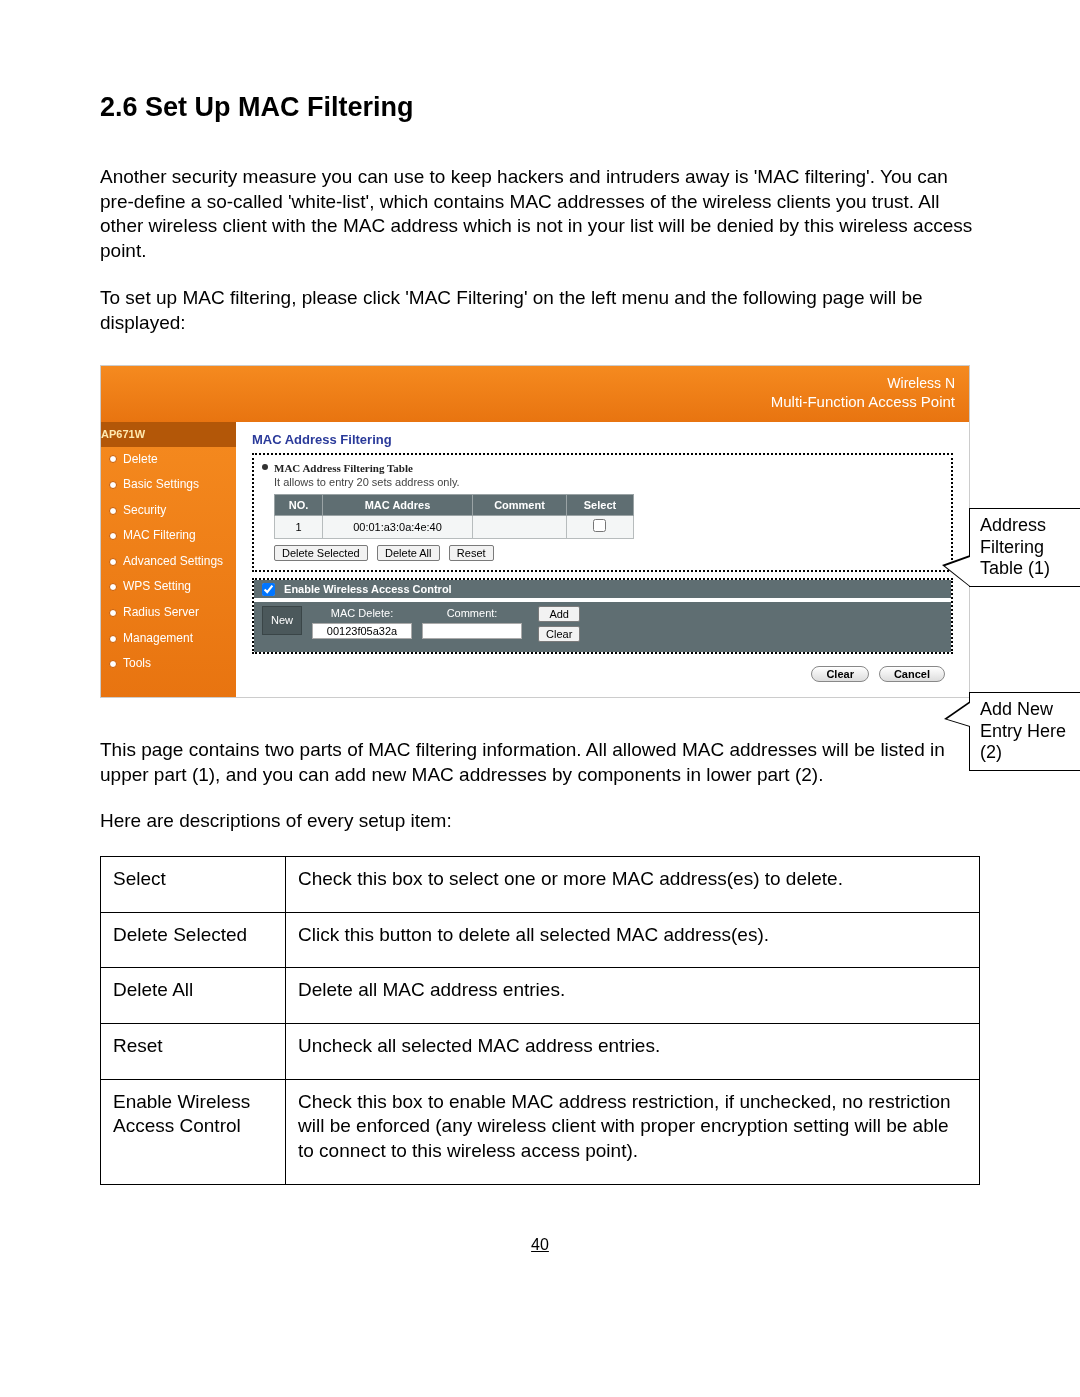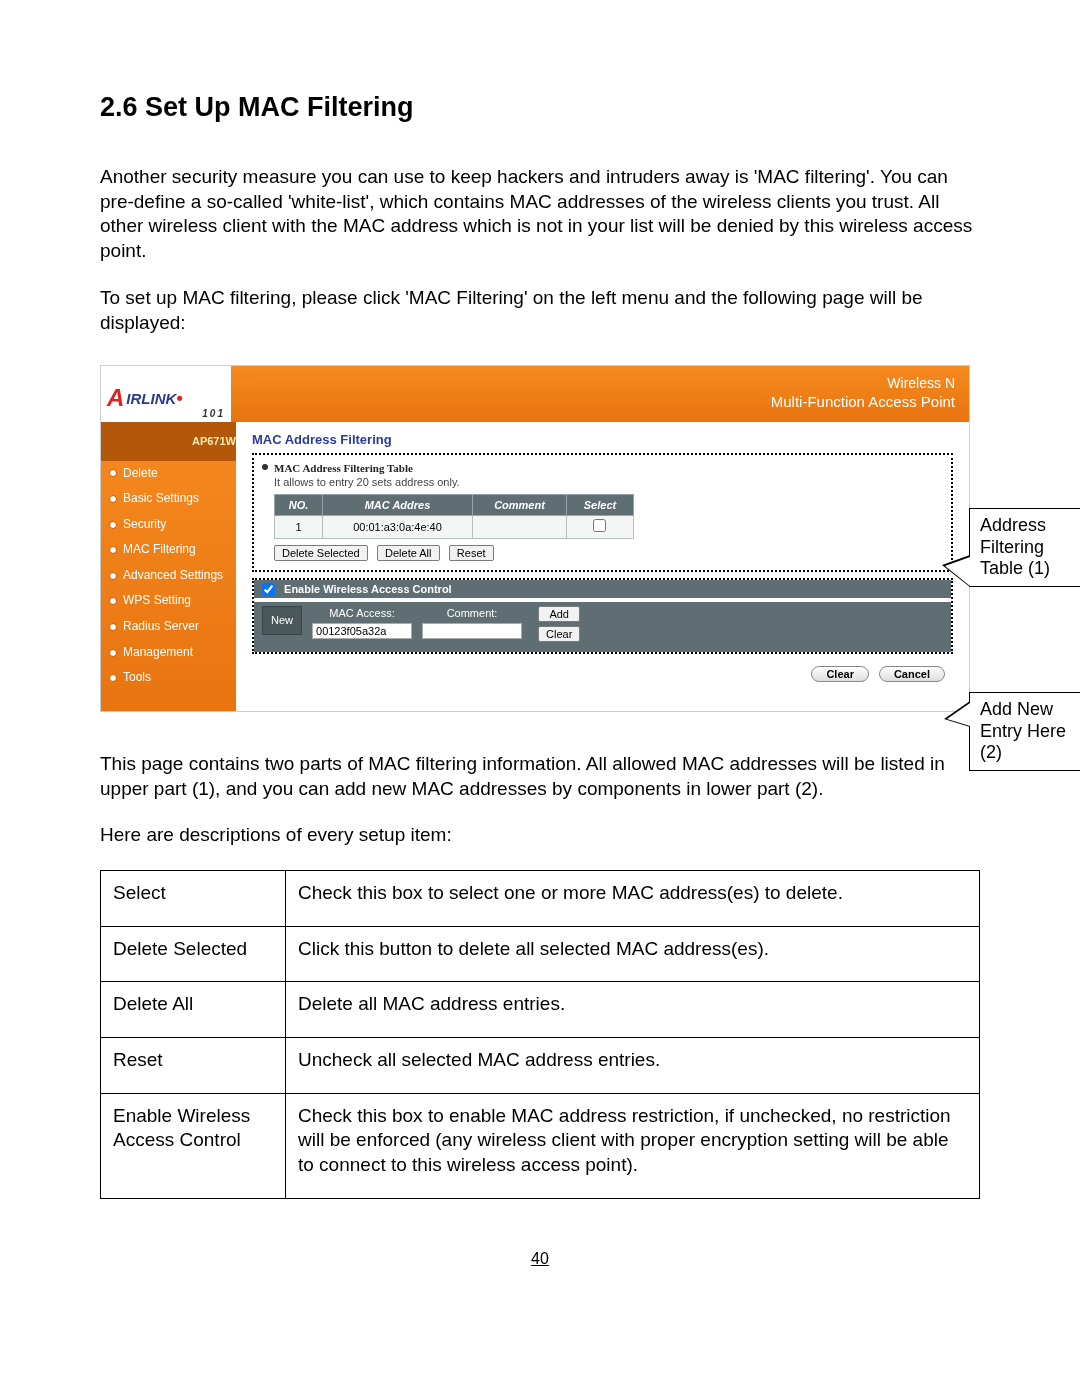--- a/index.html
+++ b/index.html
@@ -67,24 +67,24 @@
   .ru-banner .line2 { display:block; font-size:15px; }
   .ru-row { display:flex; }
   .ru-sidebar {
     width: 135px;
     background: linear-gradient(#f58a1f, #e87410);
     padding-bottom: 20px;
   }
   .ru-model {
     background: #b35708;
     color:#ffe9af;
-    text-align:right;
+    text-align:left;
     font-size:11px;
     font-weight:bold;
-    padding:12px 0;
+    padding:5px 0;
   }
   .ru-nav-item{
     color:#fff;
     font-size:12px;
     padding:5px 8px;
     cursor:pointer;
   }
   .ru-nav-item::before{
     content:"";
     display:inline-block;
@@ -125,21 +125,21 @@
   }
   .filtbl-hdr::before{
     content:""; position:absolute; left:2px; top:3px;
     width:6px;height:6px;border-radius:50%;background:#333;
   }
   .filtbl-sub{ font-size:11px; color:#444; padding-left:14px; margin-bottom:4px;}
   table.filtbl{
     border-collapse:collapse; width:360px; margin:2px 0 6px 14px; font-size:11px;
   }
   table.filtbl th{
-    background:#5f6e72; color:#fff; padding:3px 6px; border:1px solid #9aa3a5; font-weight:bold;font-style:italic;
+    background:#5f6e72; color:#fff; padding:3px 6px; border:1px solid #9aa3a5; font-weight:bold;
   }
   table.filtbl td{
     border:1px solid #b7bcbd; padding:3px 6px; text-align:center; background:#f4f6f6;
   }
   .btnrow{ padding-left:14px; }
   .wbtn{
     font-size:11px; padding:1px 7px; background:#f2f2f2;
     border:1px solid #7a7a7a; border-radius:2px; cursor:pointer;
     margin-right:6px;
   }
@@ -152,21 +152,21 @@
   .newentry input[type=checkbox]{ margin-right:6px; vertical-align:middle;}
   .addbox{
     background:#5f6e72; color:#fff; font-size:11px;
     padding:4px 8px 10px 8px;
     display:flex; align-items:flex-start; gap:10px;
   }
   .newlbl{ background:#4b585b; padding:6px 8px; border:1px solid #3a4547;}
   .fieldcol{ display:flex; flex-direction:column; align-items:center; gap:2px;}
   .fieldcol label{font-size:11px;}
   .fieldcol input[type=text]{
-    font-size:11px; width:100px; padding:1px 3px; border:1px solid #aaa;
+    font-size:11px; width:100px; padding:1px 3px; border:1px solid #aaa;text-align:center;
   }
   .addcol{ display:flex; flex-direction:column; gap:4px; margin-left:6px;}
 
   .applyrow{
     display:flex; justify-content:flex-end; gap:10px; padding:6px 8px 0 0;
   }
   .pillbtn{
     font-size:11px; padding:1px 14px; border:1px solid #888;
     background:linear-gradient(#fff,#ddd); border-radius:10px; cursor:pointer; font-weight:bold;
   }
@@ -220,24 +220,20 @@
 </head>
 <body>
 
 <h2 data-name="page-title">2.6 Set Up MAC Filtering</h2>
 
 <p class="doc-text" data-name="intro-paragraph-1">Another security measure you can use to keep hackers and intruders away is 'MAC filtering'. You can pre-define a so-called 'white-list', which contains MAC addresses of the wireless clients you trust. All other wireless client with the MAC address which is not in your list will be denied by this wireless access point.</p>
 <p class="doc-text" data-name="intro-paragraph-2">To set up MAC filtering, please click 'MAC Filtering' on the left menu and the following page will be displayed:</p>
 
 <div class="router-ui" data-name="router-ui-screenshot">
   <div class="ru-header">
-    <div class="ru-logo" data-name="brand-logo">
-      <span class="swoosh">A</span><span>IRLINK</span><span class="dot">•</span>
-      <span class="sub101">101</span>
-    </div>
     <div class="ru-banner" data-name="banner">
       <span class="line1" data-name="banner-line1">Wireless N</span>
       <span class="line2" data-name="banner-line2">Multi-Function Access Point</span>
     </div>
   </div>
   <div class="ru-row">
     <div class="ru-sidebar" data-name="sidebar">
       <div class="ru-model" data-name="model-label">AP671W</div>
       <div class="ru-nav-item" data-name="sidebar-item-status">Delete</div>
       <div class="ru-nav-item" data-name="sidebar-item-basic-settings">Basic Settings</div>
@@ -279,21 +275,21 @@
       </div>
 
       <div class="dashed-box" style="padding:0;" data-name="add-entry-section">
         <div class="newentry" data-name="enable-access-control-row">
           <input type="checkbox" checked="" data-name="enable-access-control-checkbox" style="">
           <span data-name="enable-access-control-label">Enable Wireless Access Control</span>
         </div>
         <div class="addbox">
           <div class="newlbl" data-name="new-label">New</div>
           <div class="fieldcol">
-            <label data-name="mac-address-label">MAC Access:</label>
+            <label data-name="mac-address-label">MAC Delete:</label>
             <input type="text" data-name="mac-address-input" value="00123f05a32a" style="">
           </div>
           <div class="fieldcol">
             <label data-name="comment-label">Comment:</label>
             <input type="text" data-name="comment-input" value="" style="">
           </div>
           <div class="addcol">
             <button class="wbtn" style="margin:0;" data-name="add-button">Add</button>
             <button class="wbtn" style="margin:0;" data-name="clear-button">Clear</button>
           </div>

